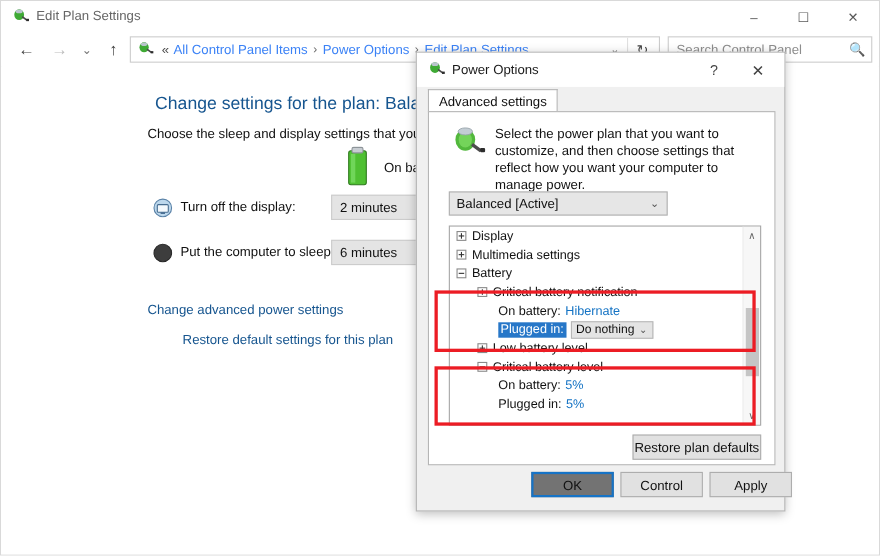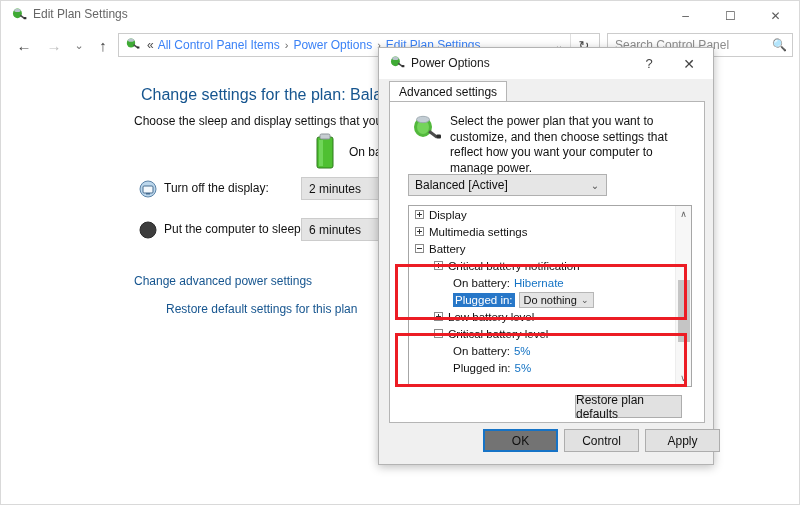--- a/index.html
+++ b/index.html
@@ -451,21 +451,21 @@
     border: 3px solid #ec1c24;
     box-sizing: border-box;
     pointer-events: none;
   }
   #redbox-action { left: 395px; top: 264px; width: 292px; height: 56px; }
   #redbox-level  { left: 395px; top: 333px; width: 292px; height: 54px; }
 
   #restore-defaults-btn {
     position: absolute;
     left: 185px; top: 293px;
-    width: 107px; height: 23px;
+    width: 117px; height: 23px;
     background: #e1e1e1;
     border: 1px solid #adadad;
     box-sizing: border-box;
     display: flex; align-items: center; justify-content: center;
     font-size: 12px;
     color: #111;
   }
 
   .dlg-btn {
     position: absolute;

